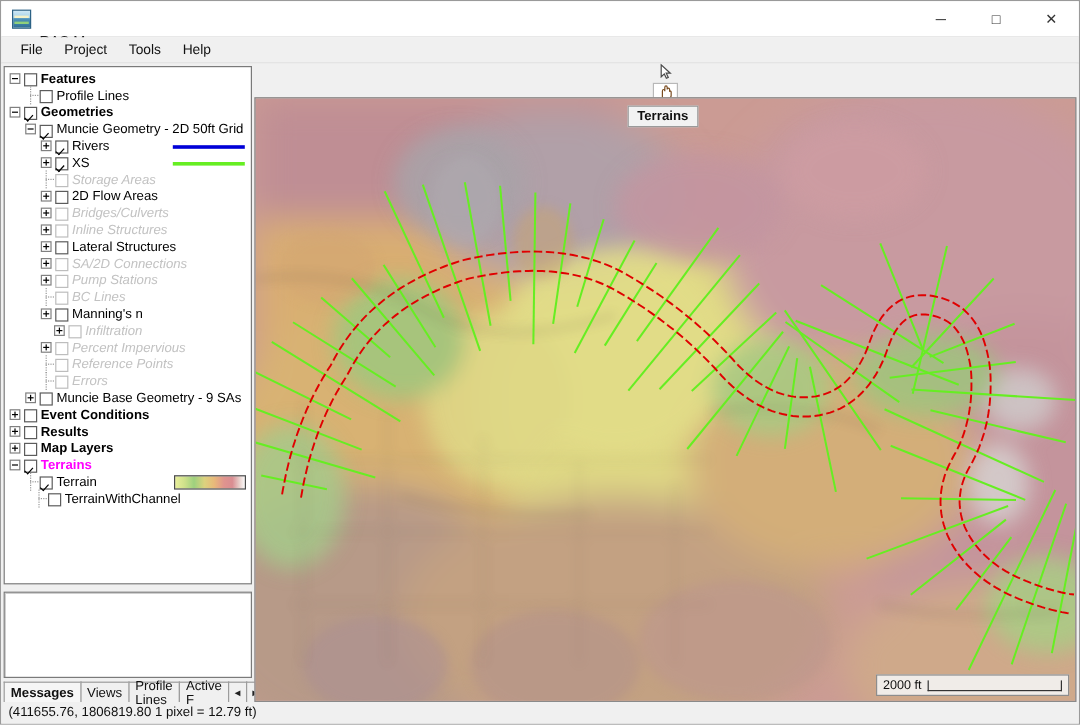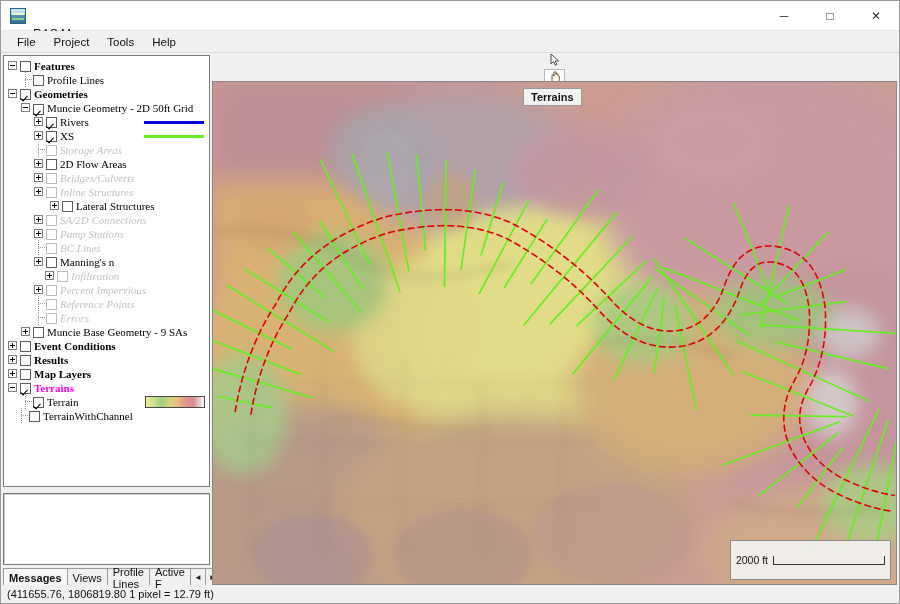--- a/index.html
+++ b/index.html
@@ -73,21 +73,20 @@
     padding: 2px 2px 0 2px;
     background: #f0f0f0;
   }
   .treebox {
     flex: 1; min-height: 0;
     background: #ffffff;
     border: 1px solid #7a7a7a;
     overflow: hidden;
     position: relative;
     padding: 3px 0 0 0;
-    font-family: Liberation Serif, serif;
   }
   .msgbox {
     height: 72px; min-height: 72px;
     margin-top: 6px;
     background: #ffffff;
     border: 1px solid #7a7a7a;
     box-shadow: inset 1px 1px 0 #cfcfcf;
   }
   .tabs {
     height: 18px; min-height: 18px;
@@ -199,21 +198,21 @@
     position: absolute; left: 310px; top: 6px;
     background: #f2f2f2; border: 1px solid #9a9a9a;
     font-size: 11px; font-weight: bold; color: #111;
     padding: 2px 7px;
   }
   .scalebar {
     position: absolute; right: 5px; bottom: 4px;
     background: rgba(245,245,245,0.88);
     border: 1px solid #8d8d8d;
     display: flex; align-items: center; gap: 5px;
-    padding: 13px 5px; font-size: 10.5px; color: #111; margin-left: 16px;
+    padding: 2px 5px; font-size: 10.5px; color: #111; margin-left: 16px;
   }
   .scaleruler {
     width: 112px; height: 9px;
     border: 1px solid #333; border-top: none;
   }
 
   
   .statusbar {
     height: 18px; min-height: 18px;
     display: flex; align-items: center;
@@ -315,21 +314,21 @@
             <span class="cb dis"></span>
             <span class="tnode-label lbl-dis">Bridges/Culverts</span>
           </div>
           <div class="tnode" style="padding-left: 29px;">
             <span class="tw">
               <span class="exp plus"></span>
             </span>
             <span class="cb dis"></span>
             <span class="tnode-label lbl-dis">Inline Structures</span>
           </div>
-          <div class="tnode" style="padding-left: 29px; margin-left: 16px;">
+          <div class="tnode" style="padding-left: 29px;">
             <span class="tw">
               <span class="exp plus"></span>
             </span>
             <span class="cb"></span>
             <span class="tnode-label ">Lateral Structures</span>
           </div>
           <div class="tnode" style="padding-left: 29px;">
             <span class="tw">
               <span class="exp plus"></span>
             </span>
@@ -425,21 +424,21 @@
           </div>
           <div class="tnode" style="padding-left: 16px;">
             <span class="tw">
               <span class="vline"></span>
               <span class="dash"></span>
             </span>
             <span class="cb checked"></span>
             <span class="tnode-label ">Terrain</span>
             <span class="leggrad"></span>
           </div>
-          <div class="tnode" style="padding-left: 12px;">
+          <div class="tnode" style="padding-left: 23px;">
             <span class="tw">
               <span class="vline"></span>
               <span class="dash"></span>
             </span>
             <span class="cb"></span>
             <span class="tnode-label ">TerrainWithChannel</span>
           </div>
         </div>
       <div class="msgbox"></div>
       <div class="tabs" id="bottomtabs">

